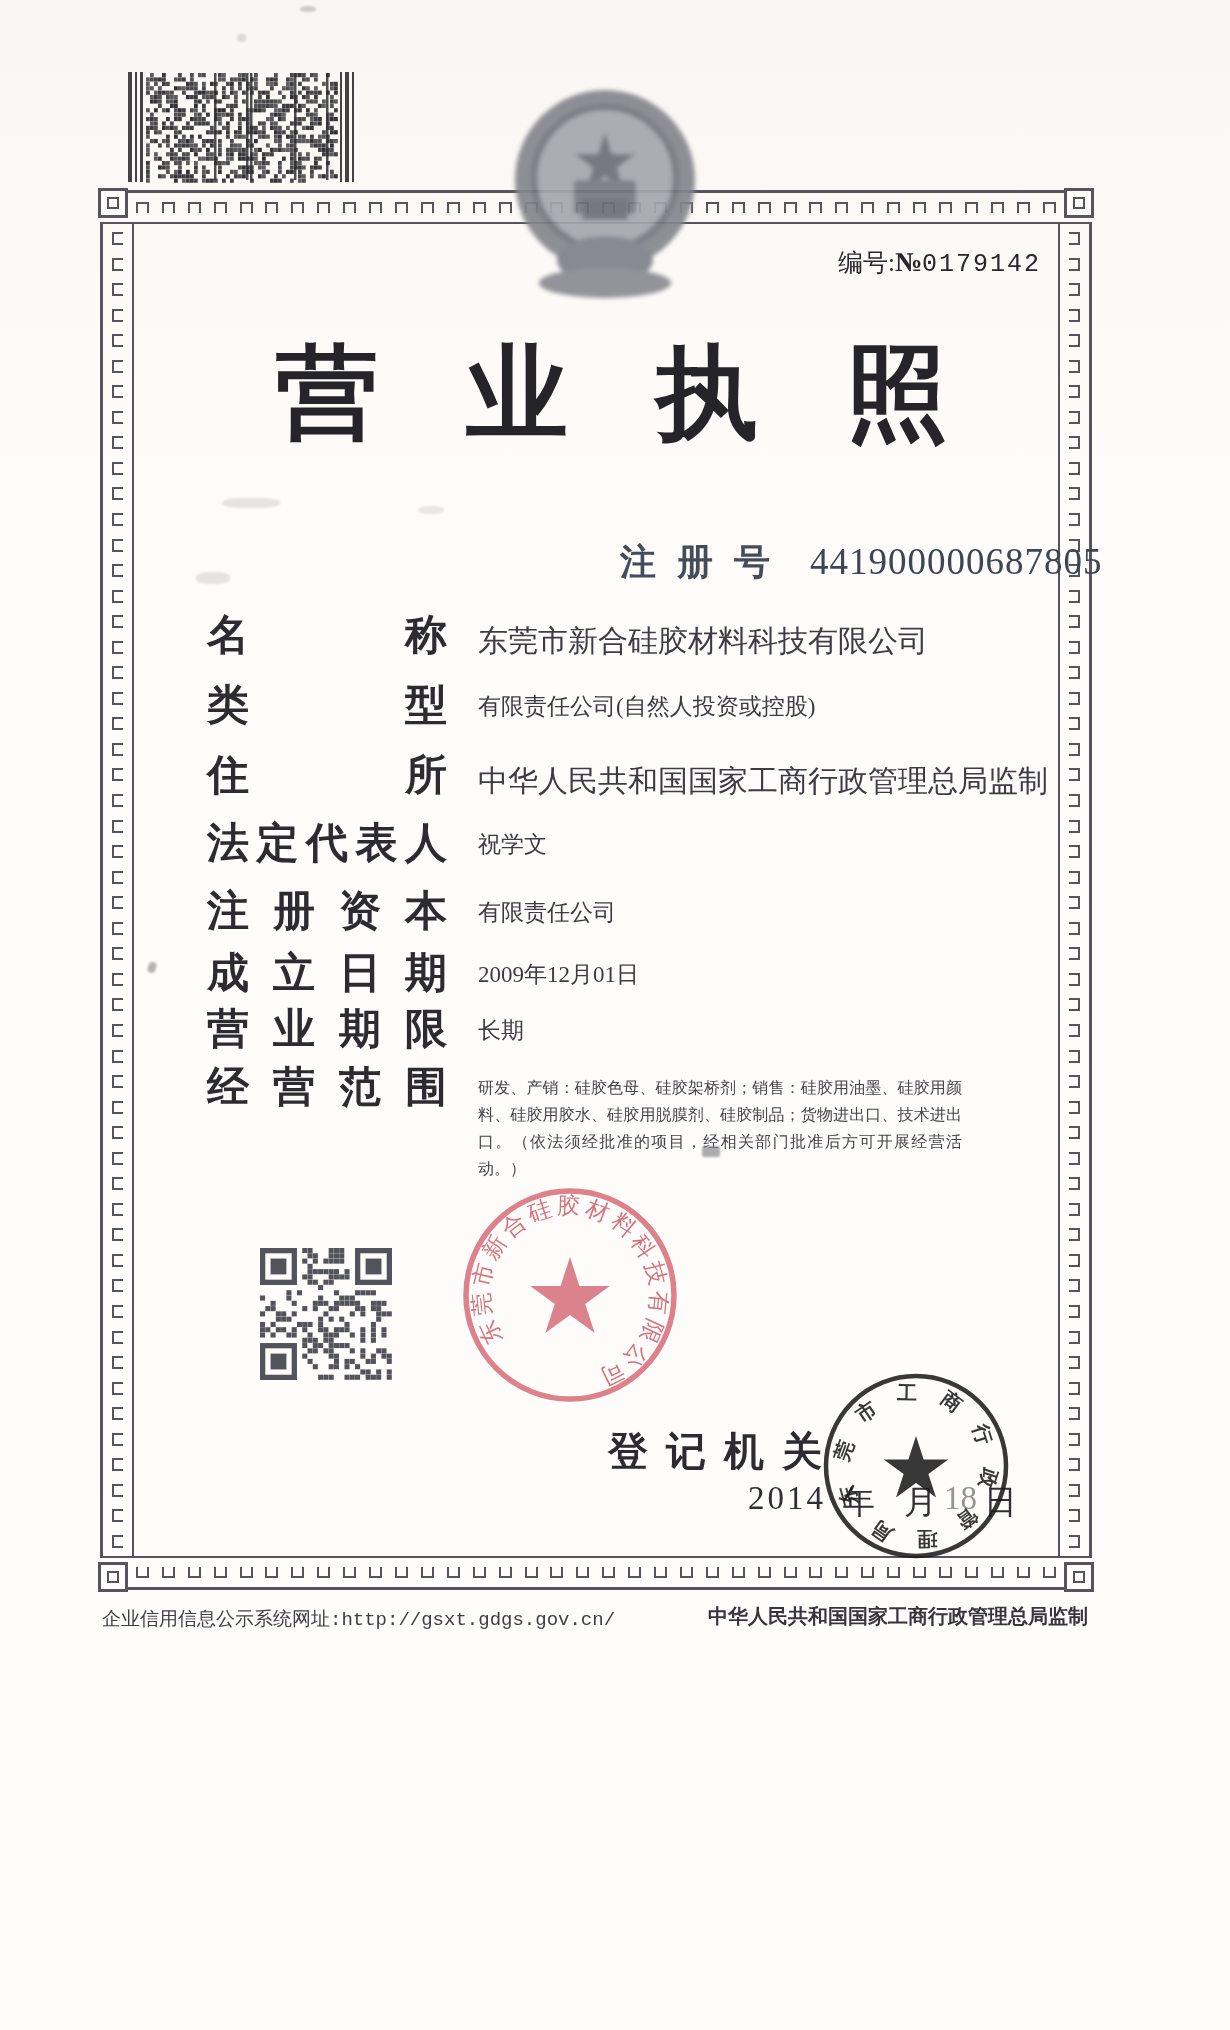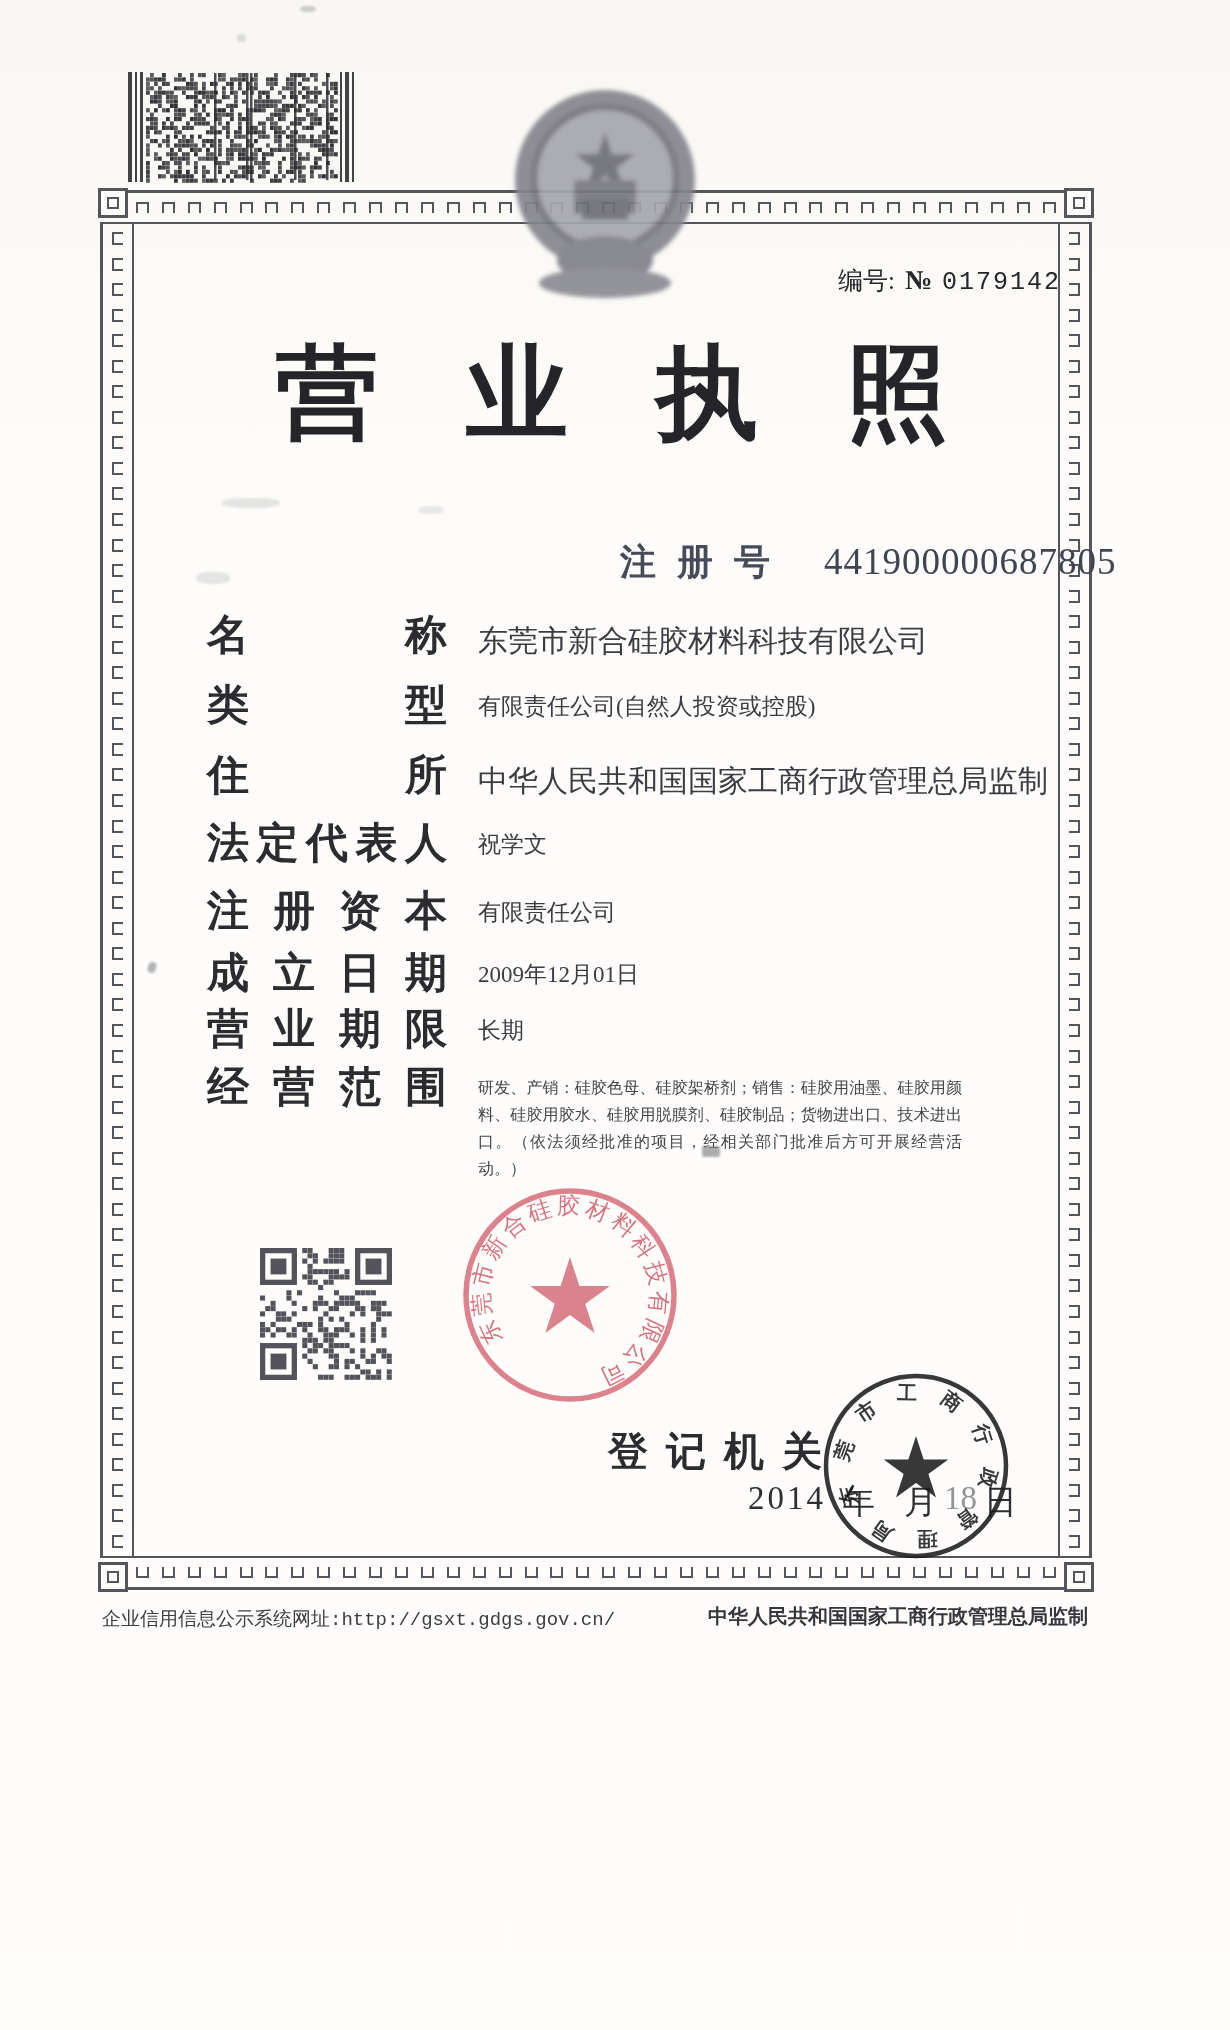--- a/index.html
+++ b/index.html
@@ -22,27 +22,27 @@
            flex-direction:column;align-items:center;justify-content:space-between;padding:8px 0;}
   .hk{box-sizing:border-box;border:2px solid #55555b;flex:none;}
   .hk.down{width:13px;height:11px;border-bottom:none;}
   .hk.up{width:13px;height:11px;border-top:none;}
   .hk.right{width:11px;height:13px;border-right:none;}
   .hk.left{width:11px;height:13px;border-left:none;}
   .corner{position:absolute;width:30px;height:30px;box-sizing:border-box;border:3px solid #55555b;background:#fdfcfa;z-index:3;}
   .corner span{position:absolute;left:6px;top:6px;right:6px;bottom:6px;border:2px solid #55555b;}
   .c-tl{left:-2px;top:-2px}.c-tr{right:-2px;top:-2px}.c-bl{left:-2px;bottom:-2px}.c-br{right:-2px;bottom:-2px}
   
-  .serial{position:absolute;left:838px;top:264px;z-index:4;display:flex;align-items:baseline;gap:10px;
+  .serial{position:absolute;left:838px;top:246px;z-index:4;display:flex;align-items:baseline;gap:0;
           font-size:25px;color:#26262b;}
   .serial .no-sym{font-weight:700;font-size:27px;}
   .serial .no-val{font-family:Liberation Mono, monospace;font-size:25px;letter-spacing:2px;}
   .title{position:absolute;left:276px;top:342px;width:672px;display:flex;justify-content:space-between;z-index:4;
          font-family:"Liberation Sans",sans-serif;font-weight:900;font-size:102px;line-height:1;color:#242429;}
-  .regno{position:absolute;left:620px;top:538px;z-index:4;display:flex;align-items:baseline;gap:48px;color:#454b58;justify-content:center;}
+  .regno{position:absolute;left:620px;top:538px;z-index:4;display:flex;align-items:baseline;gap:34px;color:#454b58;justify-content:center;}
   .regno .rlabel{font-size:36px;font-weight:600;letter-spacing:6px;}
   .regno .rnum{font-size:37px;letter-spacing:1px;color:#3e4554;}
   .row{position:absolute;left:0;width:100%;z-index:4;}
   .r0{top:612px}.r1{top:682px}.r2{top:752px}.r3{top:820px}.r4{top:888px}.r5{top:950px}.r6{top:1006px}.r7{top:1064px}
   .flabel{position:absolute;left:207px;width:240px;display:flex;justify-content:space-between;
           font-size:42px;font-weight:600;color:#2b2b30;line-height:1.1;}
   .fvalue{position:absolute;left:478px;top:9px;font-size:23px;color:#3c3c42;white-space:nowrap;}
   .r0 .fvalue,.r2 .fvalue{font-size:30px;}
   .r7 .fvalue{top:10px;width:484px;font-size:16px;line-height:27px;white-space:normal;text-align:justify;color:#44444a;}
   

